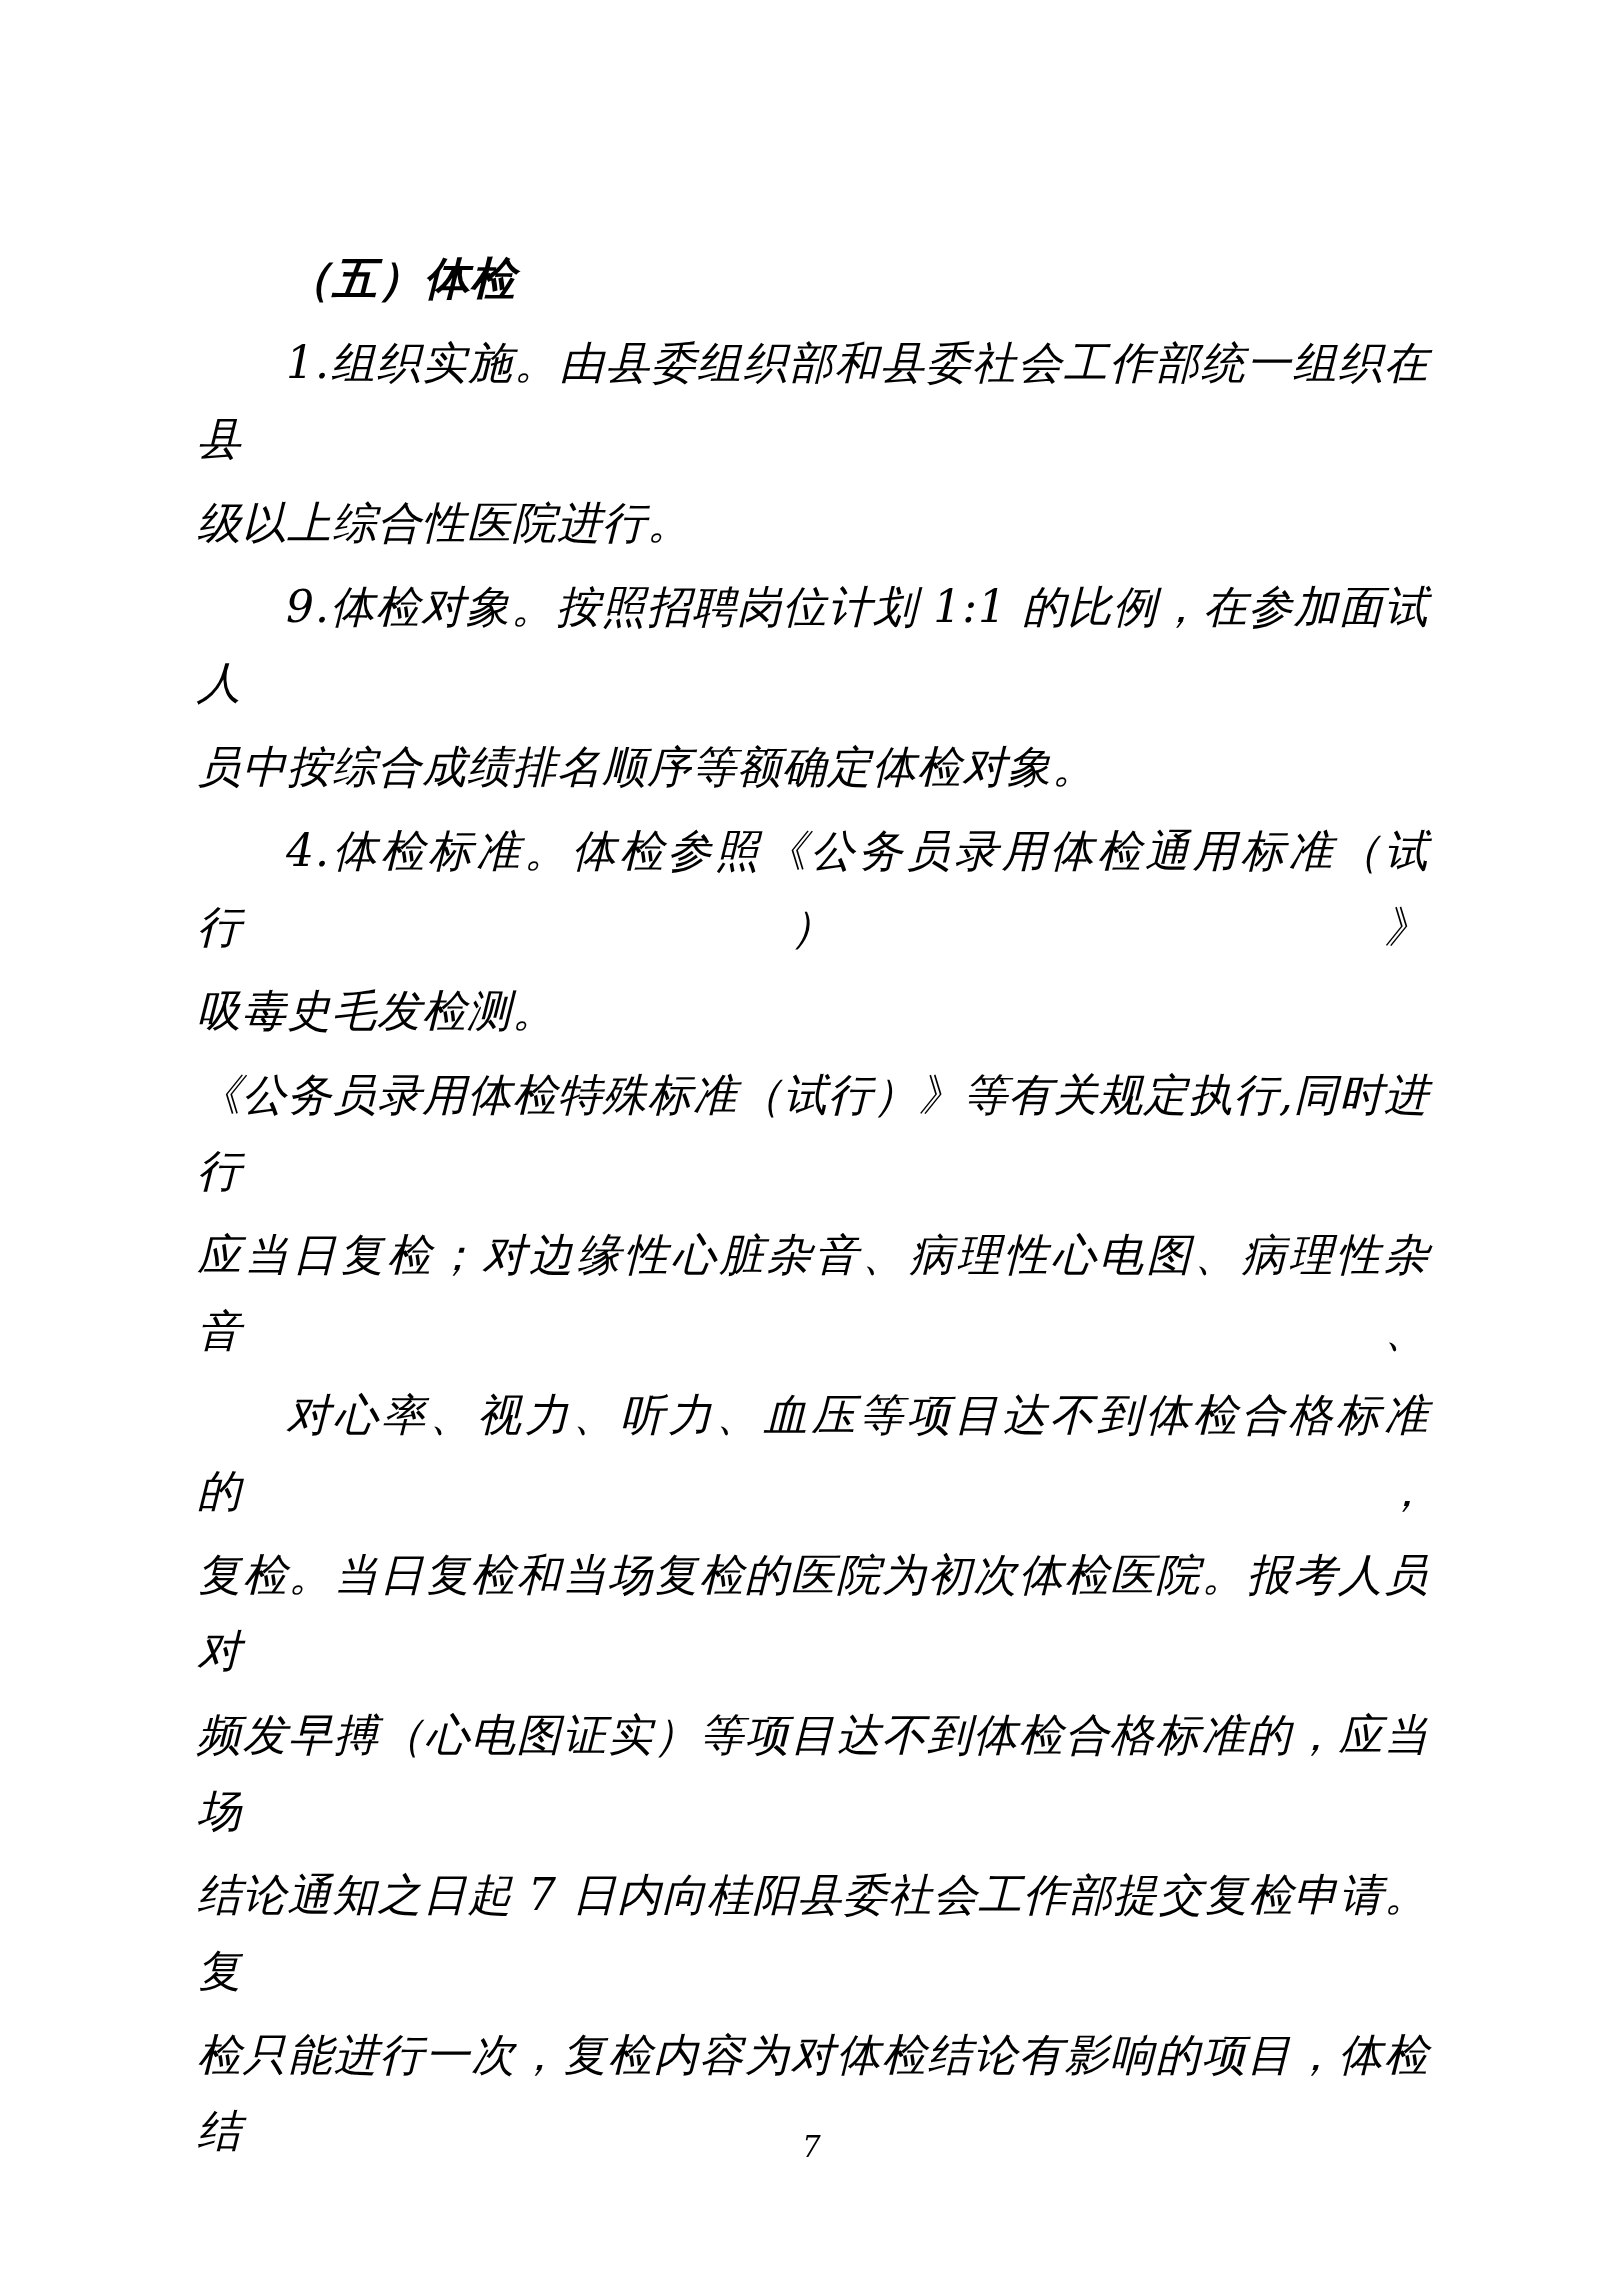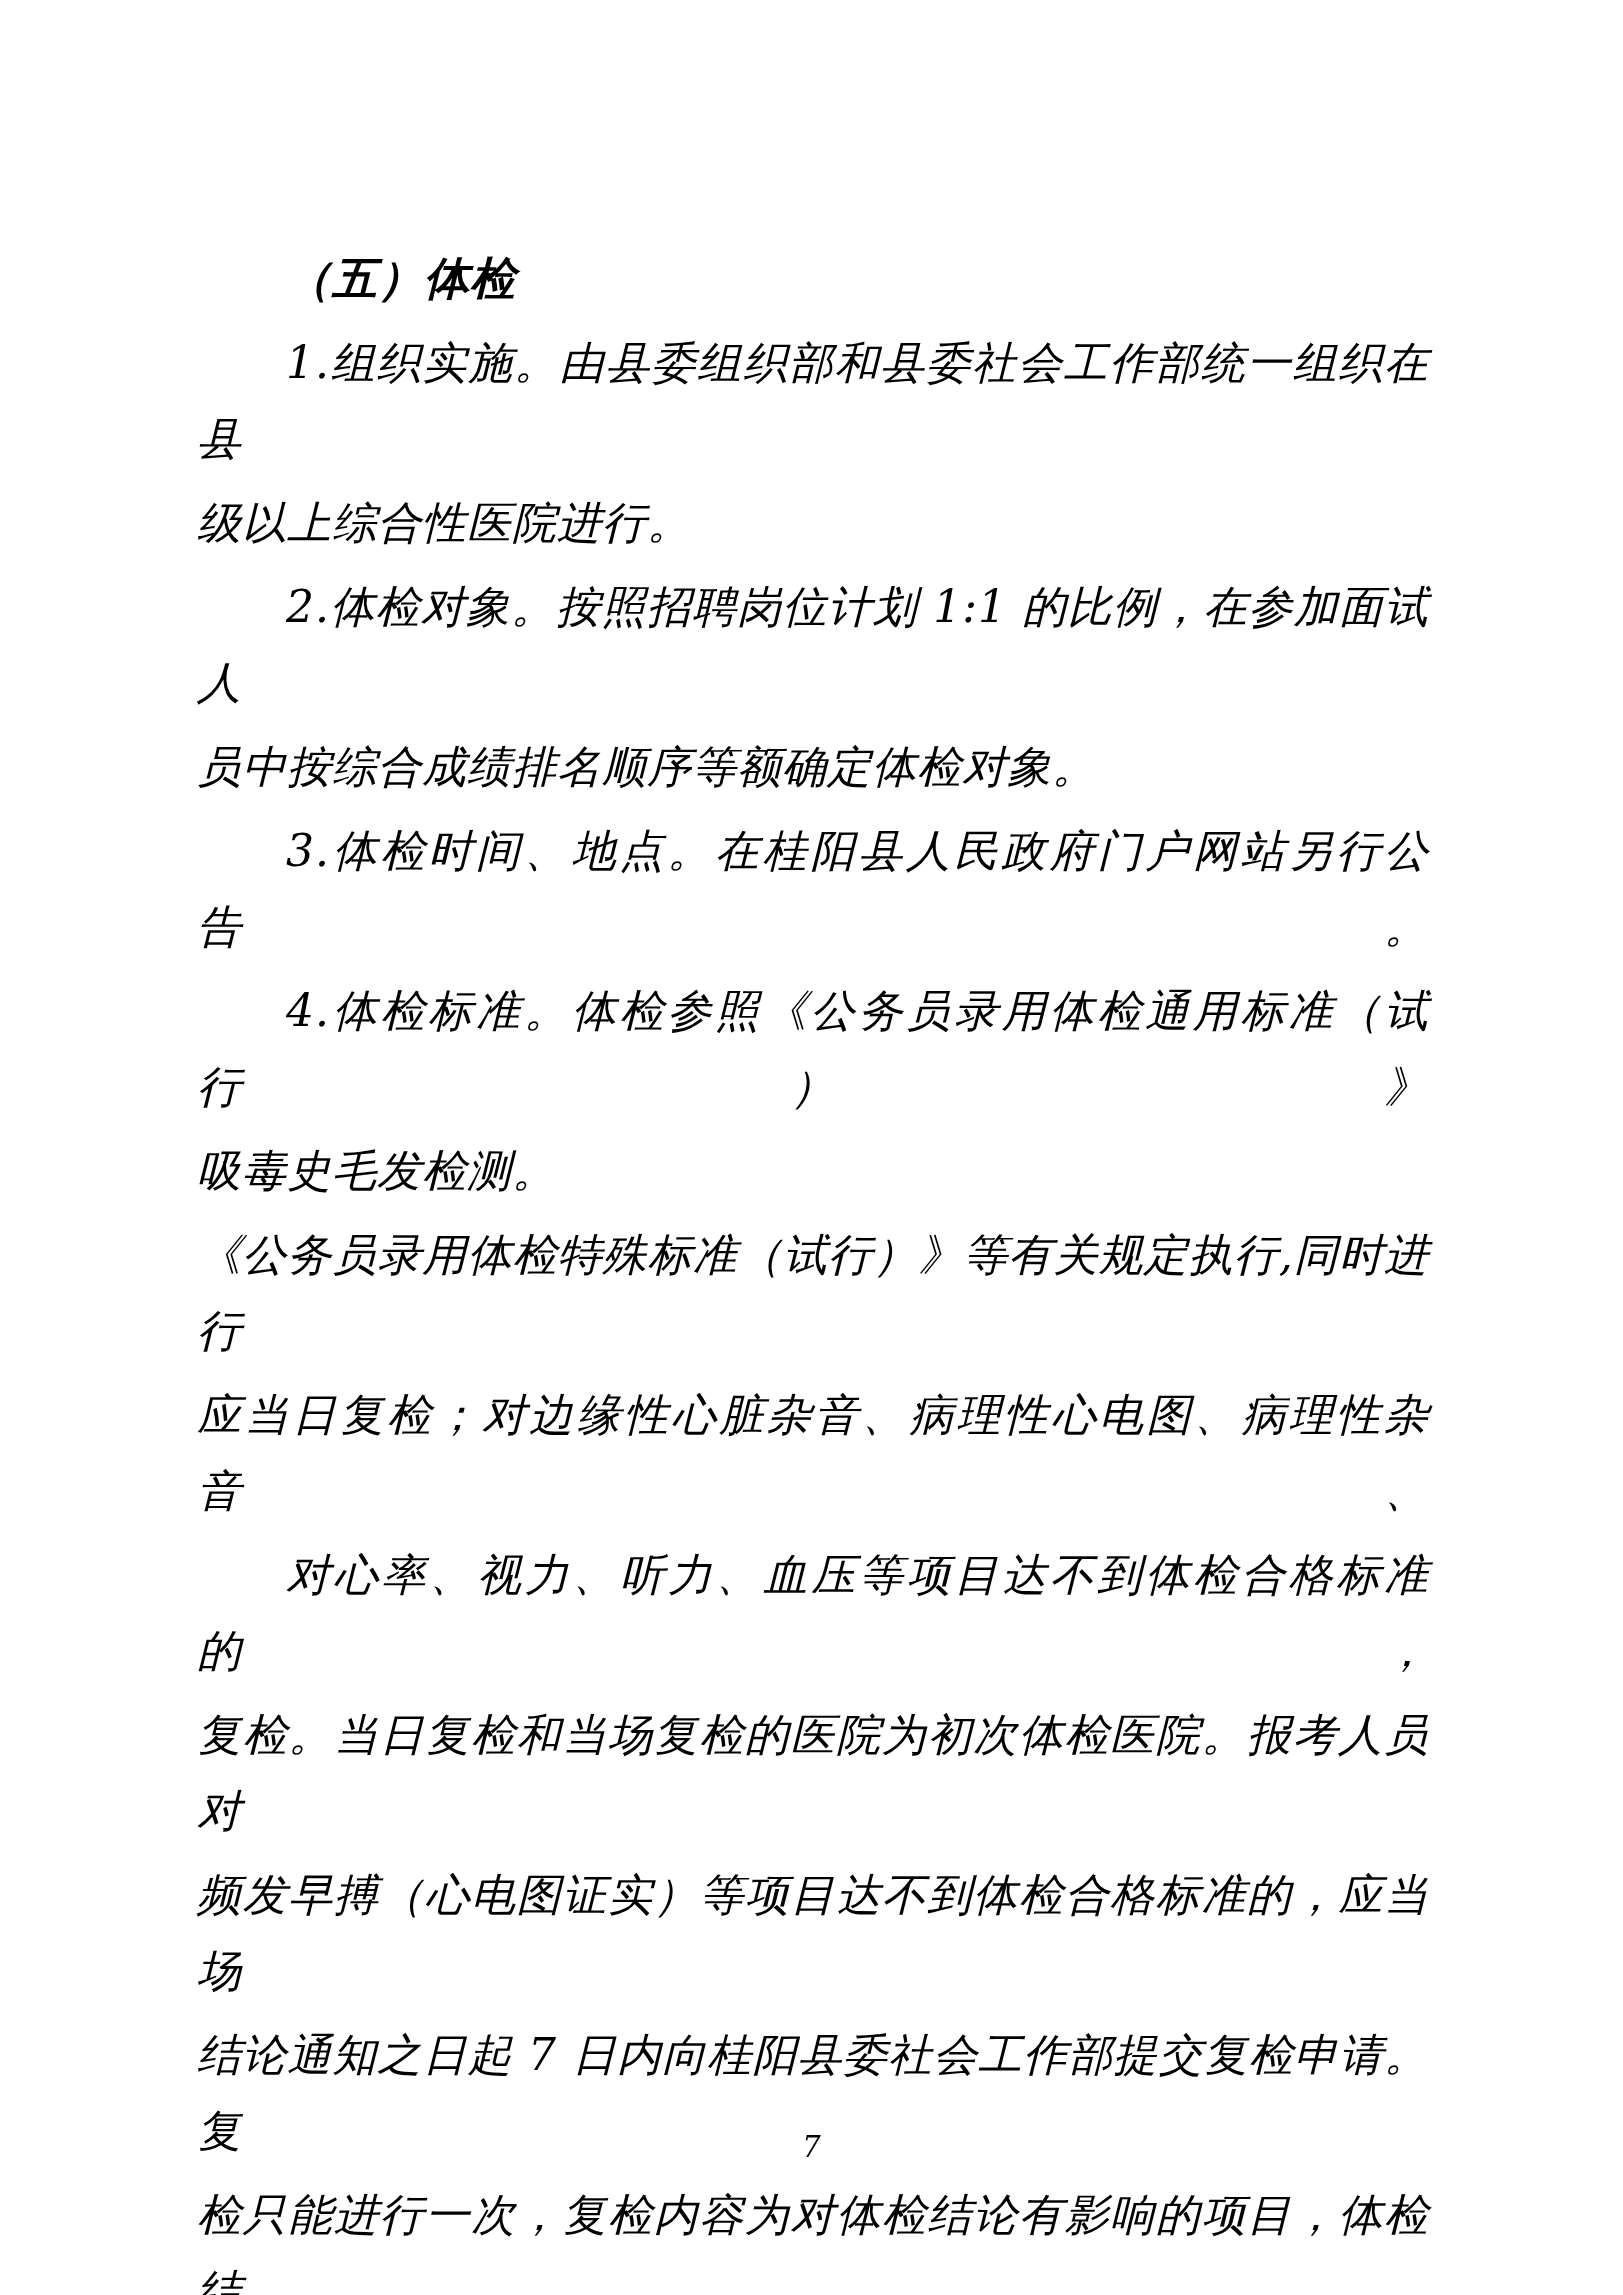--- a/index.html
+++ b/index.html
@@ -50,25 +50,24 @@
 
 <div class="page">
   <div class="content">
 
     <p class="line heading indent"><span class="lead">（五）体检</span></p>
 
     <p class="line indent full"><span class="lead">1.组织实施。</span><span class="rest">由县委组织部和县委社会工作部统一组织在县</span></p>
 
     <p class="line"><span class="rest">级以上综合性医院进行。</span></p>
 
-    <p class="line indent full"><span class="lead">2.体检对象。</span><span class="rest">按照招聘岗位计划 1:1 的比例，在参加面试人</span></p>
+    <p class="line indent full"><span class="lead">9.体检对象。</span><span class="rest">按照招聘岗位计划 1:1 的比例，在参加面试人</span></p>
 
     <p class="line"><span class="rest">员中按综合成绩排名顺序等额确定体检对象。</span></p>
 
-    <p class="line indent full"><span class="lead">3.体检时间、地点。</span><span class="rest">在桂阳县人民政府门户网站另行公告。</span></p>
 
     <p class="line indent full"><span class="lead">4.体检标准。</span><span class="rest">体检参照《公务员录用体检通用标准（试行）》</span></p>
 
     <p class="line"><span class="rest">吸毒史毛发检测。</span></p>
 
     <p class="line full"><span class="rest">《公务员录用体检特殊标准（试行）》等有关规定执行,同时进行</span></p>
 
     <p class="line full"><span class="rest">应当日复检；对边缘性心脏杂音、病理性心电图、病理性杂音、</span></p>
 
     <p class="line indent full"><span class="rest">对心率、视力、听力、血压等项目达不到体检合格标准的，</span></p>

